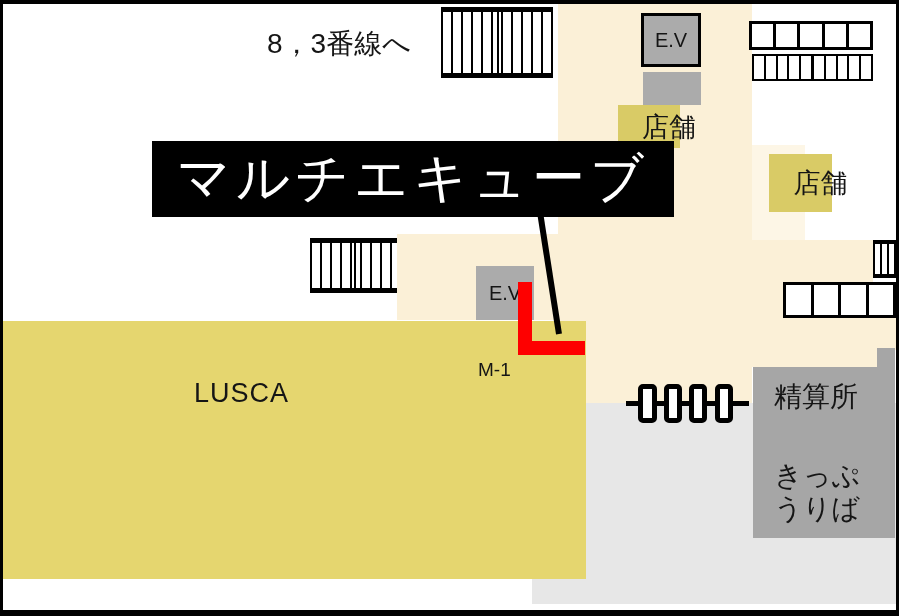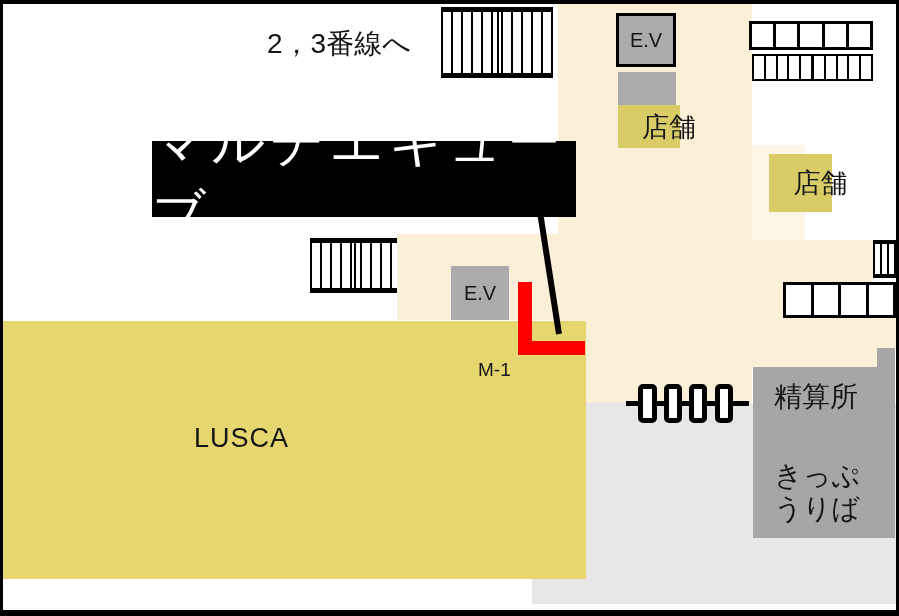--- a/index.html
+++ b/index.html
@@ -16,21 +16,21 @@
     border:4px solid #000;
     border-left-width:3px;border-right-width:3px;border-bottom-width:6px;
     pointer-events:none;z-index:50;
   }
   .cream{background:var(--concourse-cream,#FBF0D7);}
   .cream-light{background:var(--concourse-cream-light,#FDF6E6);}
   .floorgray{background:var(--floor-gray,#E7E7E7);}
   .officegray{background:var(--office-gray,#A6A6A6);}
   .lusca{background:var(--lusca-yellow,#E5D66F);}
   .shopyellow{background:var(--shop-yellow,#D9CB66);padding-left:40px;}
-  .evgray{background:var(--elevator-gray,#ABABAB);}
+  .evgray{background:var(--elevator-gray,#ABABAB);margin-left:25px;}
   .red{background:var(--marker-red,#FE0000);}
   .stairs{
     background:#fff;
     background-image:repeating-linear-gradient(to right,#000 0 2px,#fff 2px 10px);
     border-top:5px solid #000;border-bottom:5px solid #000;
   }
   .stairs-small{
     background:#fff;
     background-image:repeating-linear-gradient(to right,#000 0 2px,#fff 2px 7px);
     border-top:4px solid #000;border-bottom:4px solid #000;
@@ -136,26 +136,26 @@
     <div class="abs gatebar" style="left:89px;top:0;width:18px;height:39px;"></div>
   </div>
 
   <div class="abs red" style="left:518px;top:282px;width:14px;height:73px;z-index:12;"></div>
   <div class="abs red" style="left:518px;top:341px;width:67px;height:14px;z-index:12;"></div>
 
   <svg class="overlay" width="899" height="616" viewBox="0 0 899 616">
     <line x1="540" y1="212" x2="559" y2="334" stroke="#000" stroke-width="6"></line>
   </svg>
 
-  <div class="abs multicube" style="left:152px;top:141px;width:424px;height:76px;">
+  <div class="abs multicube" style="left:152px;top:141px;width:522px;height:76px;">
     <span>マルチエキューブ</span>
   </div>
 
-  <div class="txt" style="left:267px;top:28px;font-size:28px;">2，3番線へ</div>
-  <div class="txt" style="left:194px;top:378px;font-size:27px;letter-spacing:1px;margin-top:45px;">LUSCA</div>
+  <div class="txt" style="left:267px;top:28px;font-size:28px;">8，3番線へ</div>
+  <div class="txt" style="left:194px;top:378px;font-size:27px;letter-spacing:1px;">LUSCA</div>
   <div class="txt" style="left:478px;top:359px;font-size:19px;z-index:13;">M-1</div>
   <div class="txt" style="left:774px;top:459px;font-size:28px;line-height:33px;">
     <div>きっぷ</div>
     <div>うりば</div>
   </div>
   <div class="txt" style="left:774px;top:381px;font-size:28px;">精算所</div>
 
   <div class="frame"></div>
 </div>
 

